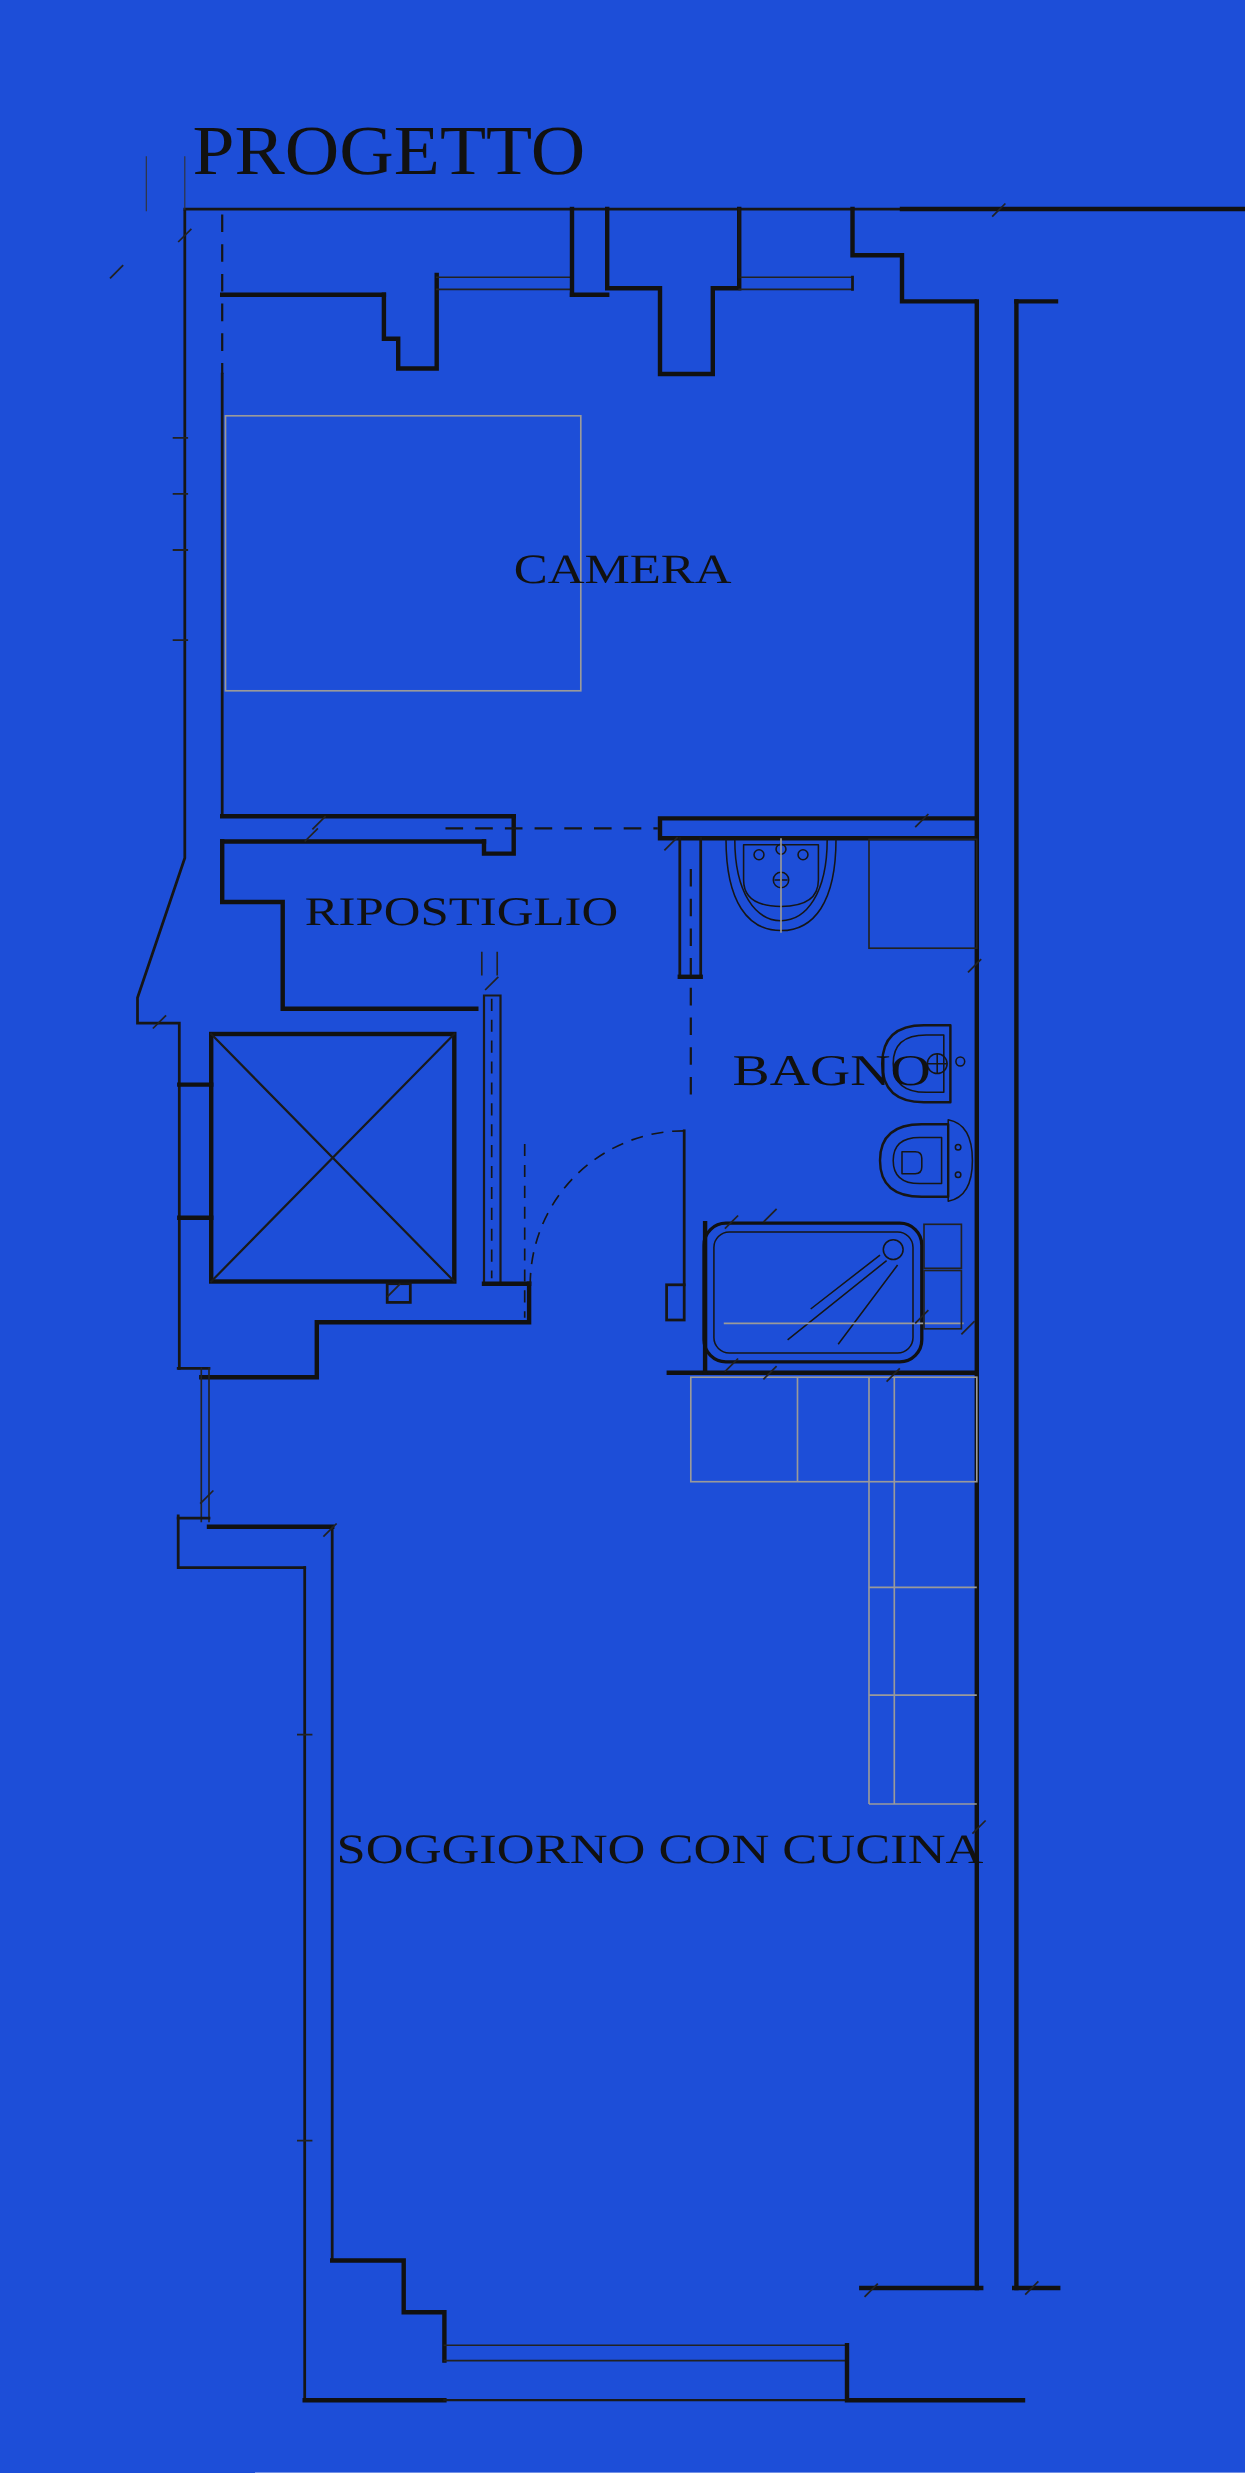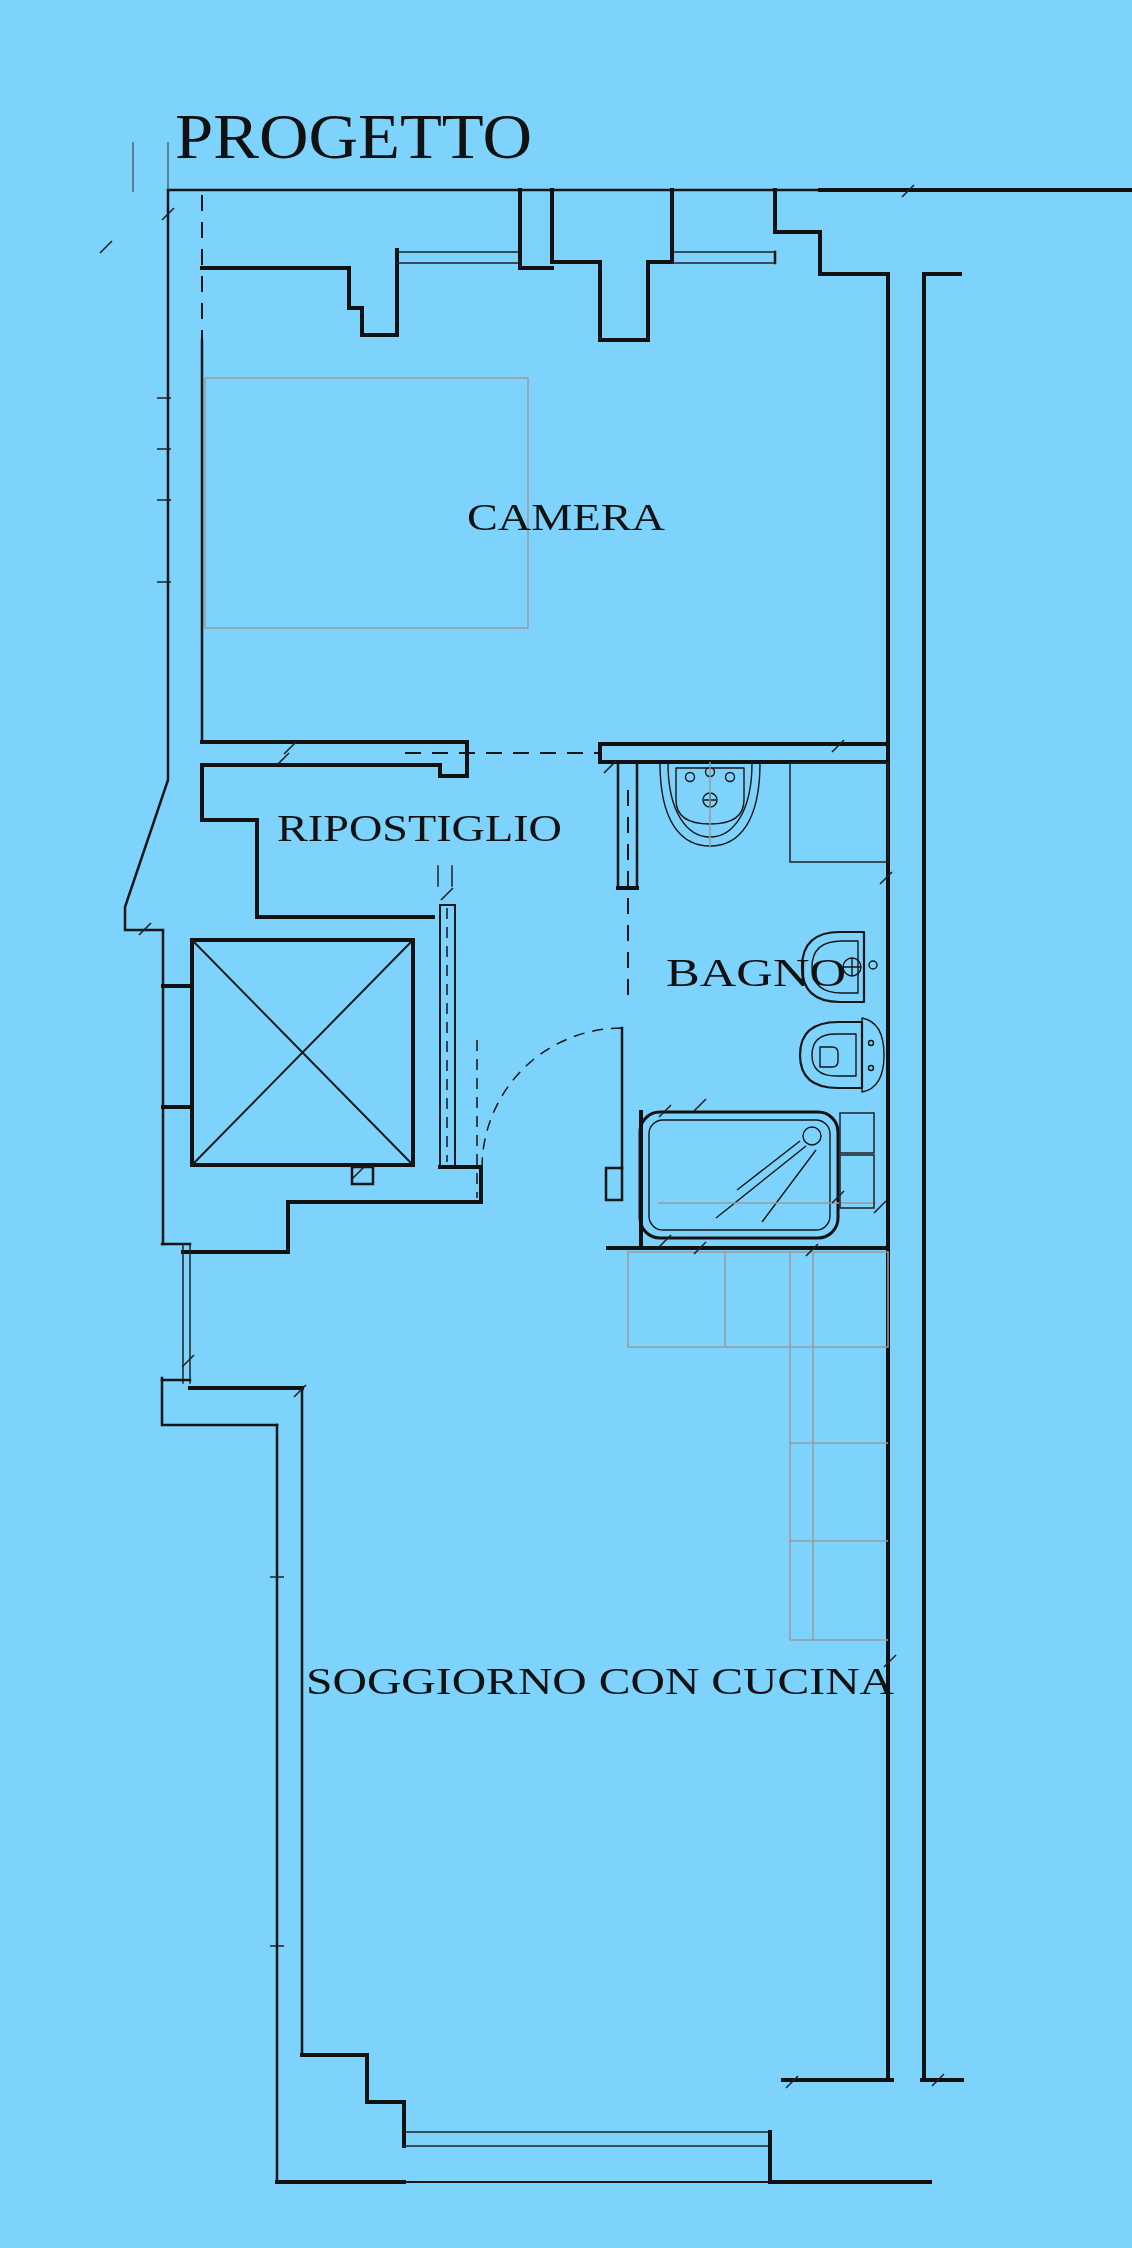--- a/index.html
+++ b/index.html
@@ -1,16 +1,16 @@
 <!DOCTYPE html>
 <html><head>
 <meta charset="utf-8">
 <style>
   html,body{margin:0;padding:0;background:#ffffff;}
-  .stage{width:1132px;height:2248px;position:relative;background:#7dd3fc;overflow:hidden;}
+  .stage{width:1132px;height:2248px;position:relative;background:#1d4ed8;overflow:hidden;}
   svg{display:block;}
   .lbl{font-family:"Liberation Serif","DejaVu Serif",serif;fill:#111;}
   
   .w4 {stroke:#111;stroke-width:4;fill:none;stroke-linecap:square;}
   .w3 {stroke:#111;stroke-width:3;fill:none;stroke-linecap:square;}
   .w25{stroke:#161616;stroke-width:2.5;fill:none;stroke-linecap:square;}
   .w2 {stroke:#1a1a1a;stroke-width:2;fill:none;stroke-linecap:square;}
   .w15{stroke:#222;stroke-width:1.5;fill:none;stroke-linecap:square;}
   .w1 {stroke:#333;stroke-width:1;fill:none;}
   .gray{stroke:#9a9a9a;stroke-width:1.5;fill:none;}

